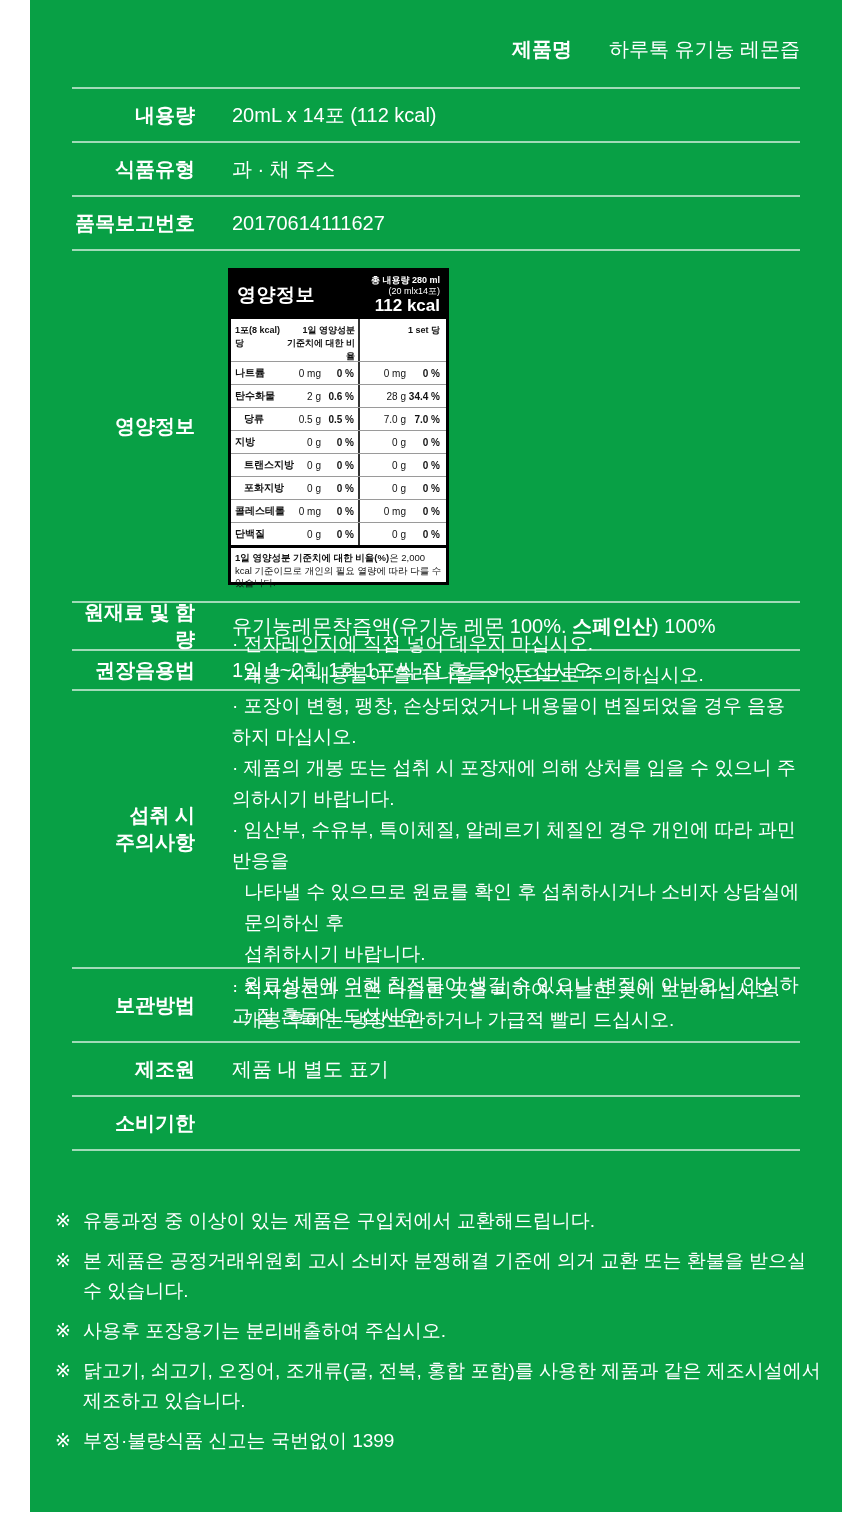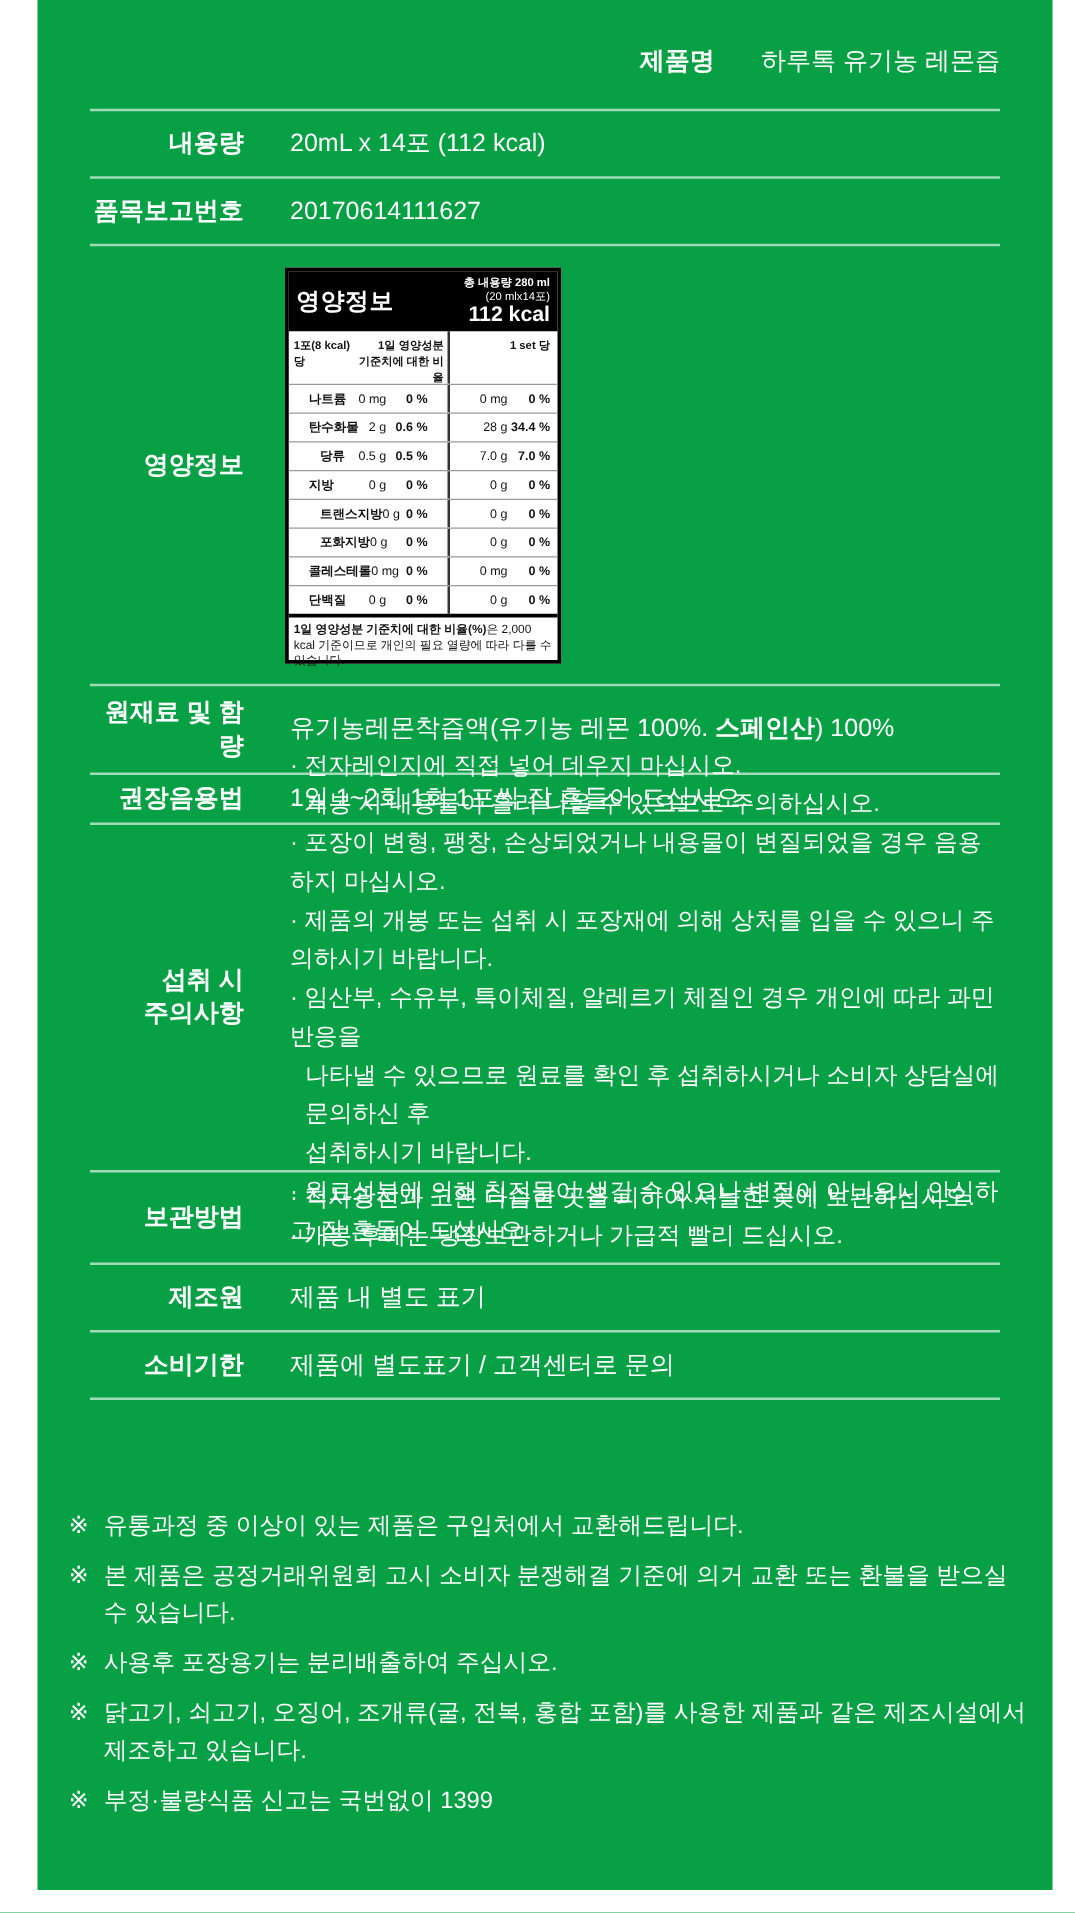--- a/index.html
+++ b/index.html
@@ -20,21 +20,21 @@
     display: flex; align-items: center;
     border-bottom: 2px solid rgba(255,255,255,0.62);
   }
   .row-label {
     width: 123px; flex: none;
     text-align: right; font-weight: 700; font-size: 20px; line-height: 1.35;
   }
   .row-value { padding-left: 37px; font-size: 20px; line-height: 1.35; }
   .h89  { height: 89px; padding-top: 12px; justify-content: flex-end; }
   .h54  { height: 54px; }
-  .h56  { height: 71px; }
+  .h56  { height: 48px; }
   .h53  { height: 40px; }
   .h352 { height: 352px; position: relative; }
   .h278 { height: 278px; }
   .h74  { height: 74px; }
   .bullets { font-size: 19px; line-height: 31px; }
   .bullets .cont { padding-left: 12px; }
   .storage-lines { font-size: 19px; line-height: 30px; }
   .bold-part { font-weight: 700; }
 
   
@@ -62,21 +62,21 @@
   }
   .ncol-serv { font-size: 9px; font-weight: 700; }
   .ncol-dv { font-size: 9px; font-weight: 700; text-align: right; line-height: 1.45; }
   .ncol-right { flex: 1; font-size: 9px; font-weight: 700; text-align: right; padding: 5px 6px 0 0; }
   .nrow {
     display: flex; height: 23px; flex: none;
     border-top: 1px solid #9a9a9a; font-size: 10px;
   }
   .nrow-left {
     width: 129px; flex: none; border-right: 2px solid #333333;
-    display: flex; align-items: center; padding: 0 16px;
+    display: flex; align-items: center; padding: 0 4px;
   }
   .nrow-name { font-weight: 700; white-space: nowrap; }
   .ind .nrow-name { padding-left: 9px; }
   .nrow-amt { margin-left: auto; white-space: nowrap; }
   .nrow-pct { width: 33px; text-align: right; font-weight: 700; white-space: nowrap; }
   .nrow-right { flex: 1; display: flex; align-items: center; padding: 0 6px 0 10px; }
   .nrow-amt2 { width: 36px; text-align: right; white-space: nowrap; }
   .nrow-pct2 { margin-left: auto; font-weight: 700; white-space: nowrap; }
   .nfoot {
     margin-top: auto; border-top: 3px solid #000000;
@@ -101,20 +101,24 @@
     <div class="row h89">
       <div class="row-label">제품명</div>
       <div class="row-value">하루톡 유기농 레몬즙</div>
     </div>
 
     <div class="row h54">
       <div class="row-label">내용량</div>
       <div class="row-value">20mL x 14포 (112 kcal)</div>
     </div>
 
+    <div class="row h54">
+      <div class="row-label">식품유형</div>
+      <div class="row-value">과 · 채 주스</div>
+    </div>
 
     <div class="row h54">
       <div class="row-label">품목보고번호</div>
       <div class="row-value">20170614111627</div>
     </div>
 
     <div class="row h352">
       <div class="row-label">영양정보</div>
 
       <div class="nbox">
@@ -277,21 +281,20 @@
       </div>
     </div>
 
     <div class="row h54">
       <div class="row-label">제조원</div>
       <div class="row-value">제품 내 별도 표기</div>
     </div>
 
     <div class="row h54">
       <div class="row-label">소비기한</div>
-      <div class="row-value">제품에 별도표기 / 고객센터로 문의</div>
     </div>
   </div>
 
   <div class="footnotes">
     <div class="fn-item">
       <span class="fn-marker">※</span>
       <div>유통과정 중 이상이 있는 제품은 구입처에서 교환해드립니다.</div>
     </div>
     <div class="fn-item">
       <span class="fn-marker">※</span>

